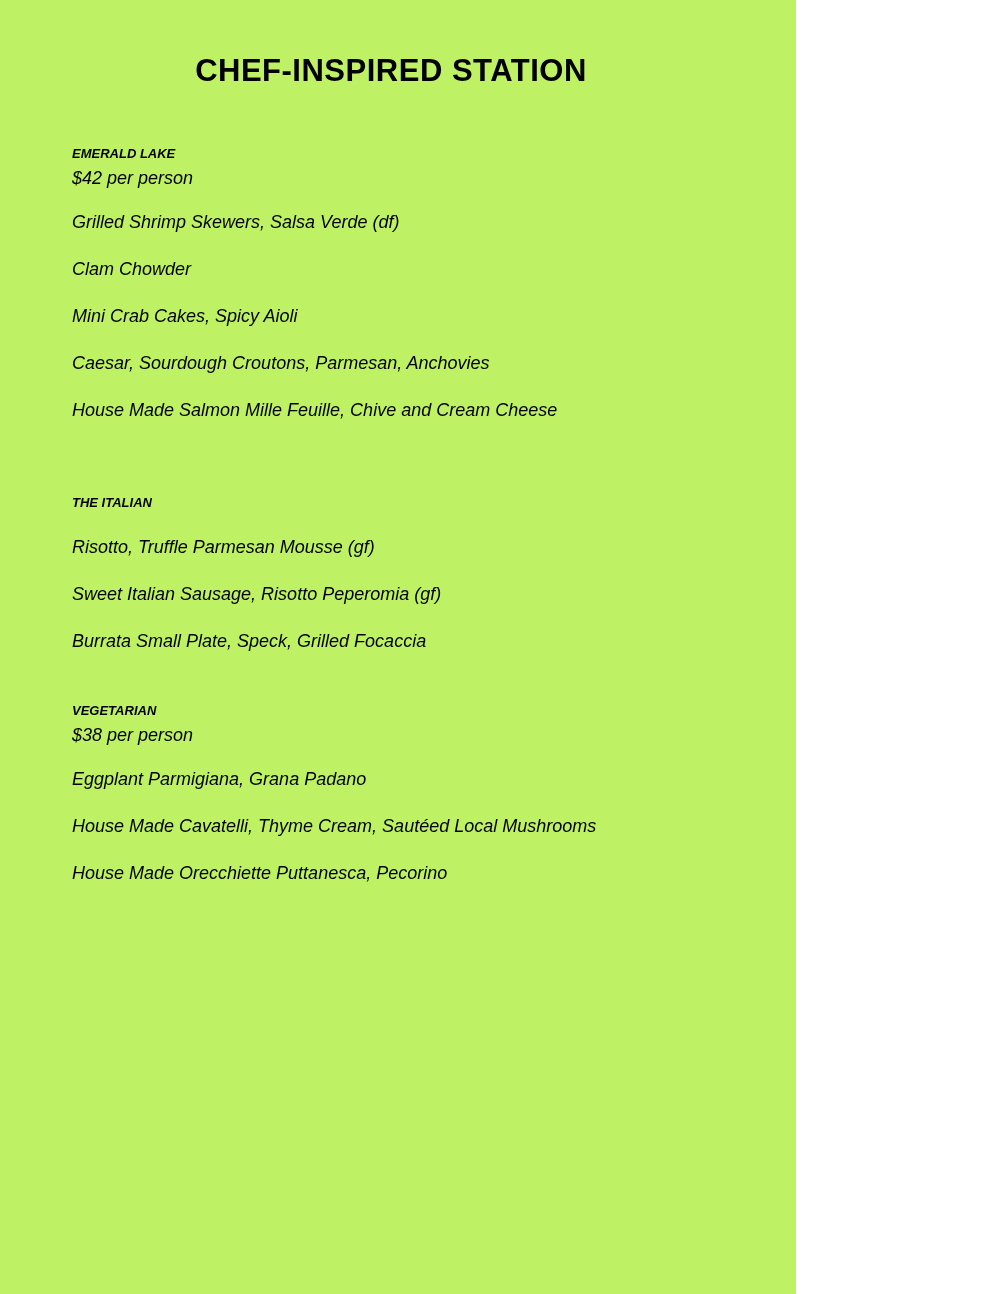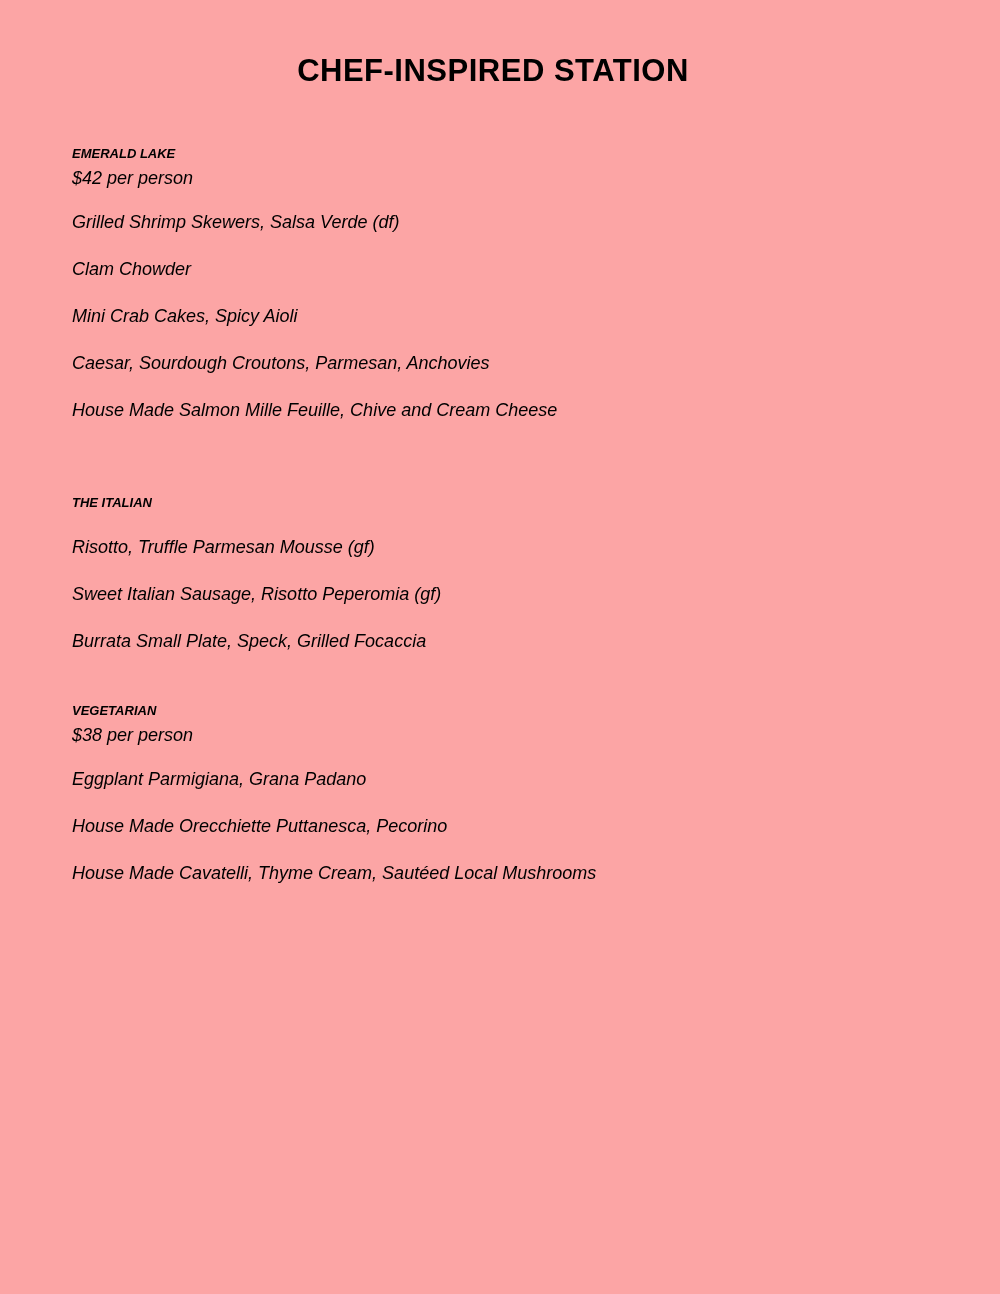--- a/index.html
+++ b/index.html
@@ -2,23 +2,23 @@
 <html><head>
 <meta charset="utf-8">
 <style>
   html, body {
     margin: 0;
     padding: 0;
     background: #ffffff;
   }
   .page {
     position: relative;
-    width: 1000px;
+    width: 796px;
     height: 1294px;
-    background: #fca5a5;
+    background: #bef264;
     color: #000000;
     font-family: "Liberation Sans", "DejaVu Sans", sans-serif;
     box-sizing: border-box;
     padding: 52px 72px 0 72px;
     overflow: hidden;
   }
   .menu-title {
     margin: 0;
     text-align: center;
     font-size: 31px;
@@ -75,17 +75,17 @@
     <h2 class="section-name">THE ITALIAN</h2>
     <p class="menu-item first">Risotto, Truffle Parmesan Mousse (gf)</p>
     <p class="menu-item">Sweet Italian Sausage, Risotto Peperomia (gf)</p>
     <p class="menu-item">Burrata Small Plate, Speck, Grilled Focaccia</p>
   </section>
 
   <section class="menu-section section-vegetarian">
     <h2 class="section-name">VEGETARIAN</h2>
     <p class="section-price">$38 per person</p>
     <p class="menu-item first">Eggplant Parmigiana, Grana Padano</p>
+    <p class="menu-item">House Made Cavatelli, Thyme Cream, Sautéed Local Mushrooms</p>
     <p class="menu-item">House Made Orecchiette Puttanesca, Pecorino</p>
-    <p class="menu-item">House Made Cavatelli, Thyme Cream, Sautéed Local Mushrooms</p>
   </section>
 
 </div>
 
 </body></html>

